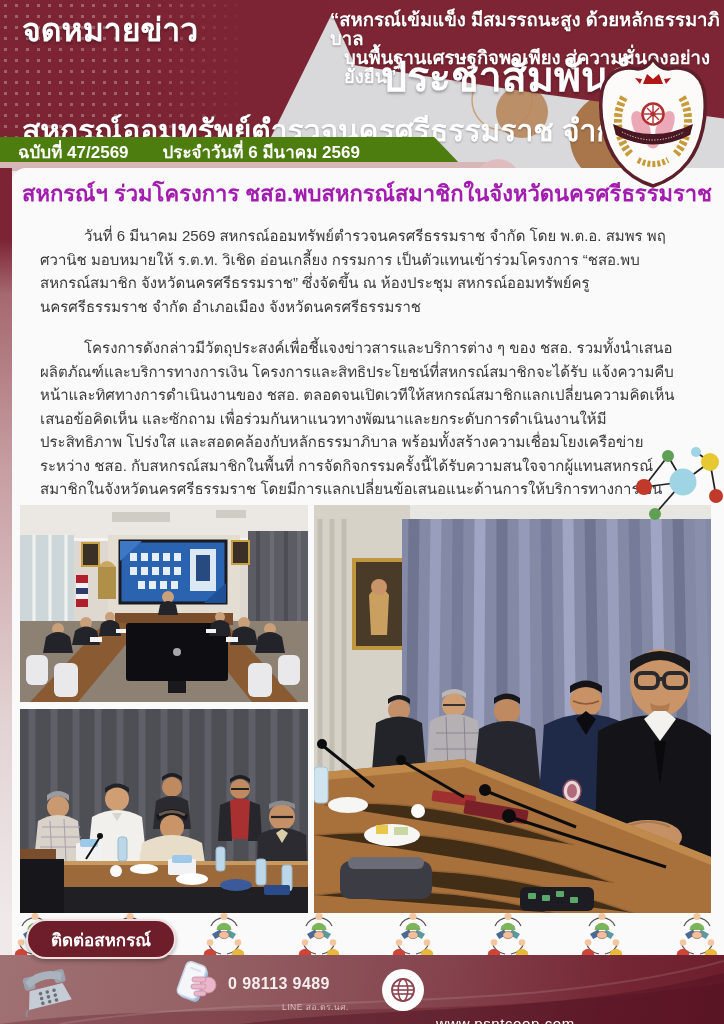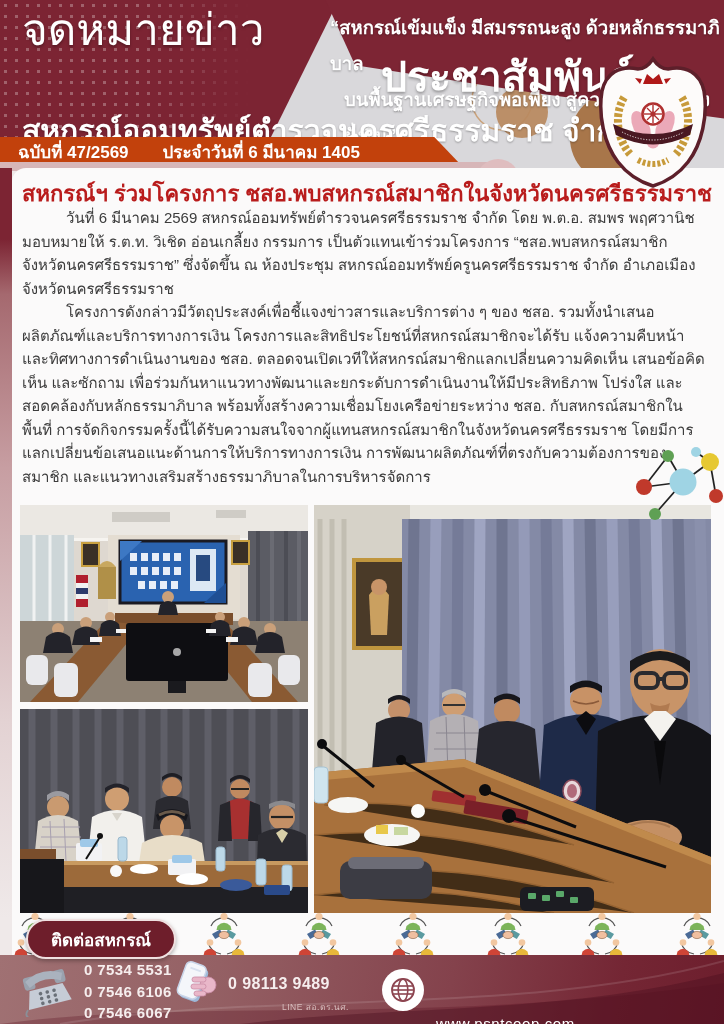--- a/index.html
+++ b/index.html
@@ -11,47 +11,47 @@
   .header-dots{position:absolute;left:0;top:0;width:250px;height:145px;
     background-image:radial-gradient(rgba(255,255,255,.28) 1.5px,transparent 1.6px);
     background-size:11px 11px;
     -webkit-mask-image:linear-gradient(90deg,#000 55%,transparent);
     mask-image:linear-gradient(90deg,#000 55%,transparent);}
   .header-gray{position:absolute;left:230px;top:0;width:494px;height:170px;background:#d9d8db;
     clip-path:polygon(22% 0,100% 0,100% 100%,5% 100%);}
   .quote-band{position:absolute;left:300px;top:0;width:424px;height:152px;background:#7d2534;
     clip-path:polygon(6% 0,100% 0,100% 78%,55% 61%,13% 43%);}
   .quote-text{position:absolute;left:330px;top:10px;width:392px;color:#fff;font-weight:bold;
-    font-size:18.5px;line-height:36px;text-shadow:0 1px 2px rgba(0,0,0,.35);z-index:2;}
-  .issue-band{position:absolute;left:0;top:137px;width:462px;height:29px;background:#c2410c;
+    font-size:18.5px;line-height:19px;text-shadow:0 1px 2px rgba(0,0,0,.35);z-index:2;}
+  .issue-band{position:absolute;left:0;top:137px;width:462px;height:29px;background:#4d7c0f;
     clip-path:polygon(0 0,94% 0,100% 100%,0 100%);display:flex;align-items:center;
     color:#fff;font-weight:bold;font-size:17px;padding-left:18px;box-sizing:border-box;z-index:2;}
   .issue-band span{margin-right:34px;}
   .masthead{position:absolute;left:22px;top:8px;color:#fff;z-index:2;}
-  .masthead .t1{font-size:44px;font-weight:normal;line-height:44px;text-shadow:0 2px 3px rgba(0,0,0,.3);}
+  .masthead .t1{font-size:32px;font-weight:bold;line-height:44px;text-shadow:0 2px 3px rgba(0,0,0,.3);}
   .masthead .t2{font-size:41px;font-weight:bold;line-height:50px;text-shadow:0 2px 3px rgba(0,0,0,.3);text-align:right;}
   .masthead .org{font-size:30px;margin-top:5px;font-weight:bold;text-shadow:0 1px 2px rgba(0,0,0,.3);}
   .masthead .org-en{font-size:11.5px;margin-top:7px;color:rgba(255,255,255,.78);letter-spacing:.2px;}
   .pink-strip{position:absolute;left:0;top:162px;width:498px;height:9px;background:#d7b6b8;z-index:1;}
   .pink-circle{position:absolute;left:476px;top:159px;width:44px;height:44px;border-radius:50%;
     background:#dfbdbf;z-index:1;}
 
   
   .left-strip{position:absolute;left:0;top:168px;width:12px;height:790px;z-index:1;
     background:linear-gradient(#7c2433 0 9%,#a5696f 16%,#c79ea2 38%,#e3d2d3 70%,#efe9e9 95%);}
   .card{position:absolute;left:12px;top:168px;width:712px;height:790px;background:#fbfafa;
     border-radius:14px 0 0 0;z-index:2;}
   .headline-row{position:absolute;left:22px;top:179px;right:10px;height:32px;display:flex;
     align-items:flex-start;z-index:3;}
-  .headline{font-size:22px;font-weight:bold;color:#b91c1c;line-height:30px;white-space:nowrap;}
+  .headline{font-size:22px;font-weight:bold;color:#a21caf;line-height:30px;white-space:nowrap;}
   .headline-rule{flex:1;height:2.5px;background:#57202c;margin:15px 5px 0 12px;}
   .headline-dot{width:9px;height:9px;border-radius:50%;background:#431a23;margin-top:11px;}
   .article{position:absolute;left:22px;right:18px;top:206px;height:296px;overflow:hidden;
     font-size:15px;line-height:23.5px;color:#3c3c3c;z-index:3;}
-  .article p{margin:0;text-indent:44px;}
+  .article p{margin:18px;text-indent:44px;}
 
   
   .photos{position:absolute;left:20px;top:505px;width:692px;height:408px;display:flex;gap:6px;z-index:3;}
   .photo-col{display:flex;flex-direction:column;gap:7px;}
   .photo{background:#ddd;overflow:hidden;}
   .photo svg{display:block;}
 
   
   .network{position:absolute;left:628px;top:430px;z-index:4;}
 
@@ -102,21 +102,21 @@
       <div style="padding-left:14px;">บนพื้นฐานเศรษฐกิจพอเพียง สู่ความมั่นคงอย่างยั่งยืน”</div>
     </div>
     <div class="masthead">
       <div class="t1">จดหมายข่าว</div>
       <div class="t2">ประชาสัมพันธ์</div>
       <div class="org">สหกรณ์ออมทรัพย์ตำรวจนครศรีธรรมราช จำกัด</div>
       <div class="org-en">The Savings Cooperative Limited of Nakhon Si Thammarat's Provincial police.</div>
     </div>
     <div class="issue-band">
       <span>ฉบับที่ 47/2569</span>
-      <span>ประจำวันที่ 6 มีนาคม 1405</span>
+      <span>ประจำวันที่ 6 มีนาคม 2569</span>
     </div>
   </div>
 
   <div class="pink-strip"></div>
   <div class="pink-circle"></div>
   <div class="left-strip"></div>
   <div class="card"></div>
 
   <svg class="crest" width="118" height="132" viewBox="0 0 118 132">
     <path d="M59,3 C63,9 68,13 74,13 C92,9 106,17 110,35 C114,59 108,88 94,106 C84,119 72,126 59,130 C46,126 34,119 24,106 C10,88 4,59 8,35 C12,17 26,9 44,13 C50,13 55,9 59,3 Z" fill="#fdfbfa" stroke="#5d1f2a" stroke-width="3.5"></path>
@@ -619,25 +619,20 @@
             <circle cx="29" cy="36" r="1.8"></circle>
             <circle cx="36" cy="36" r="1.8"></circle>
           <circle cx="22" cy="41" r="1.8"></circle>
             <circle cx="29" cy="41" r="1.8"></circle>
             <circle cx="36" cy="41" r="1.8"></circle>
         </g>
         <path d="M6,44 q-5,4 -1,8 q-5,2 -1,6" stroke="#8a8f98" stroke-width="1.8" fill="none"></path>
       </g>
     </svg>
 
-    <div class="phone-list">
-      <div>0 7534 5531</div>
-      <div>0 7546 6106</div>
-      <div>0 7546 6067</div>
-    </div>
 
     <svg class="mobile-icon" width="54" height="48" viewBox="0 0 54 48">
       <g transform="rotate(20 20 22)">
         <rect x="12" y="6" width="21" height="35" rx="5" fill="#9db8d8"></rect>
         <rect x="9" y="4" width="21" height="35" rx="5" fill="#f4f6fa" stroke="#c8d4e8" stroke-width="1.5"></rect>
         <line x1="14" y1="10" x2="25" y2="10" stroke="#d8e0ee" stroke-width="2"></line>
       </g>
       <g fill="#e9b7c9" stroke="#c98aa4" stroke-width=".8">
         <circle cx="36" cy="26" r="8"></circle>
         <rect x="20" y="18" width="14" height="5" rx="2.5"></rect>

